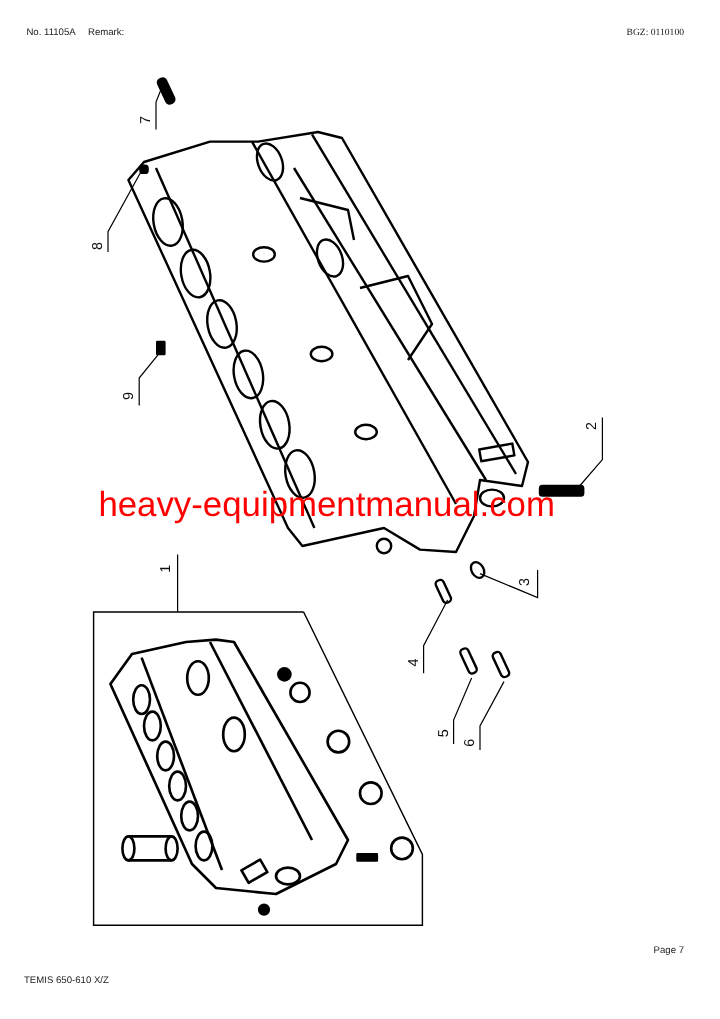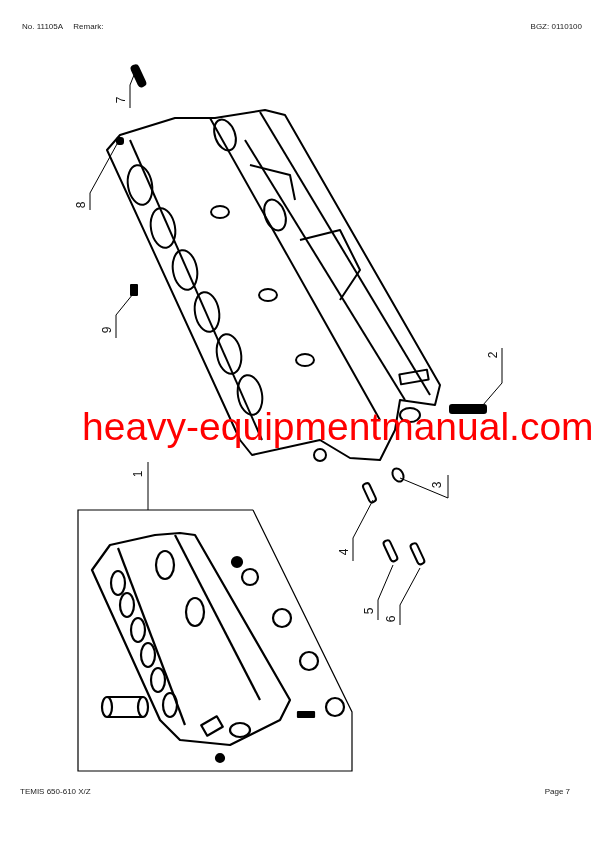--- a/index.html
+++ b/index.html
@@ -1,24 +1,24 @@
 <!DOCTYPE html>
 <html><head>
 <meta charset="utf-8">
 <style>
   html, body { margin: 0; padding: 0; background: #ffffff; }
   body { width: 600px; height: 849px; position: relative; overflow: hidden; font-family: "Liberation Sans", sans-serif; color: #222; }
   .hdr-left { position: absolute; left: 22px; top: 22px; font-size: 8px; letter-spacing: 0; text-align: center; }
   .hdr-left span { margin-right: 8px; }
-  .hdr-right { position: absolute; right: 18px; top: 22px; font-size: 8px; }
-  .ftr-left { position: absolute; left: 20px; top: 787px; font-size: 8px; }
+  .hdr-right { position: absolute; right: 30px; top: 22px; font-size: 8px; font-family: Liberation Serif, serif; }
+  .ftr-left { position: absolute; left: 20px; top: 812px; font-size: 8px; }
   .ftr-right { position: absolute; right: 30px; top: 787px; font-size: 8px; }
   .drawing { position: absolute; left: 0; top: 0; width: 600px; height: 849px; }
   .callout { position: absolute; font-family: "Liberation Sans", sans-serif; font-size: 12px; color: #111; transform: rotate(-90deg); transform-origin: center; width: 14px; height: 14px; text-align: center; line-height: 14px; }
-  .watermark { position: absolute; left: 82px; top: 405px; font-family: "Liberation Sans", sans-serif; font-size: 39px; color: #ff0000; white-space: nowrap; letter-spacing: 0; }
+  .watermark { position: absolute; left: 82px; top: 405px; font-family: "Liberation Sans", sans-serif; font-size: 29px; color: #ff0000; white-space: nowrap; letter-spacing: 0; }
 </style>
 </head>
 <body>
 
 <div class="hdr-left">
   <span>No. 11105A</span>
   <span>Remark:</span>
 </div>
 <div class="hdr-right">BGZ: 0110100</div>
 

